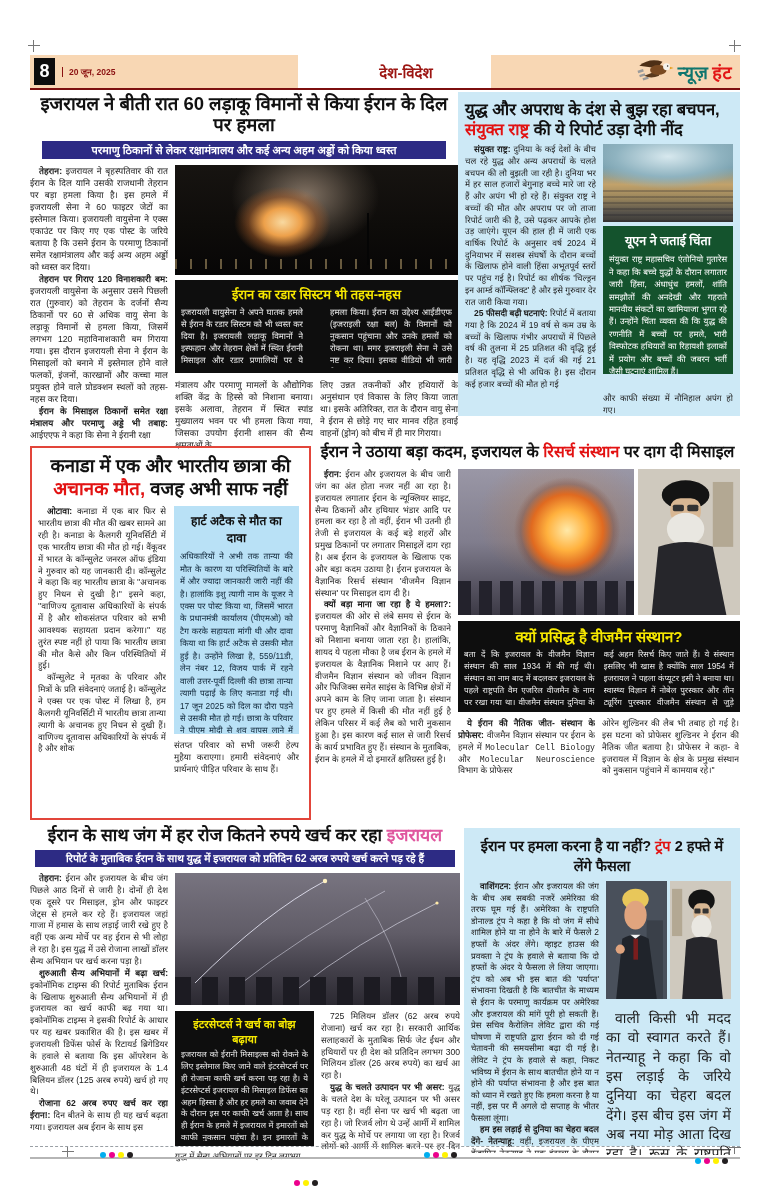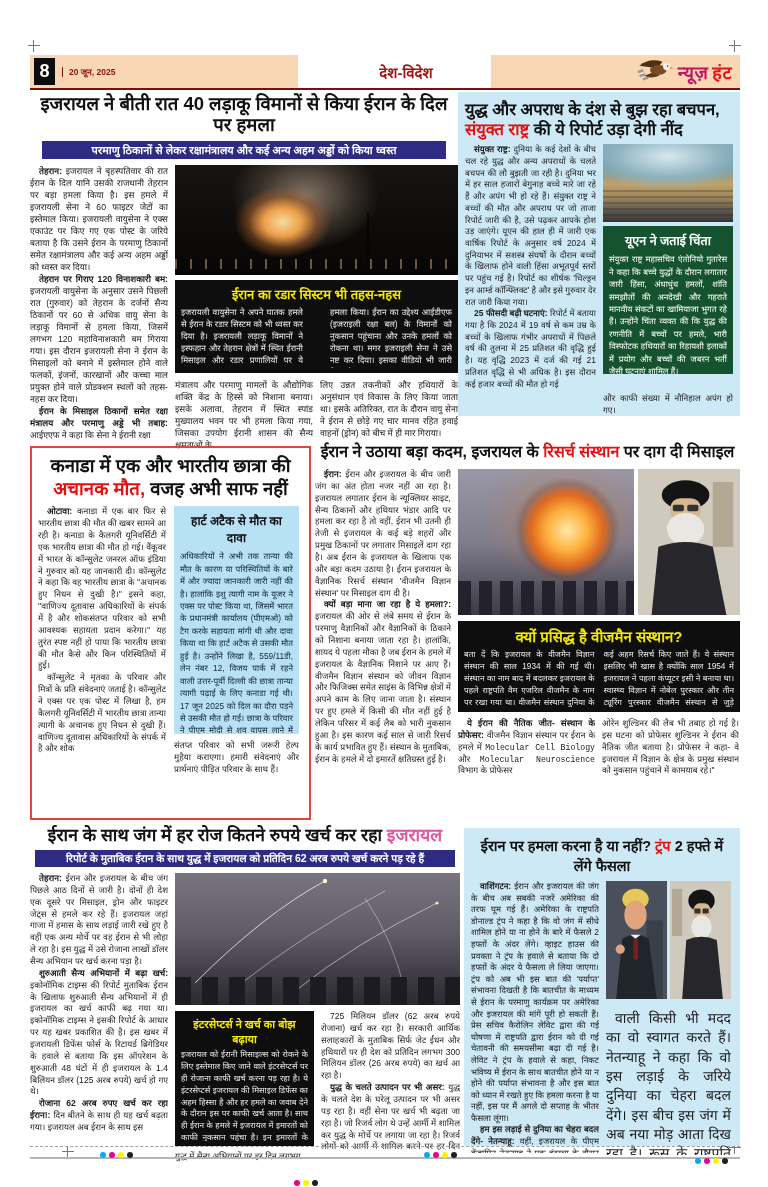--- a/index.html
+++ b/index.html
@@ -13,21 +13,21 @@
   .masthead{position:absolute;left:30px;top:55px;width:710px;height:33px;display:flex;}
   .mh-peach{background:#f8d7b4;}
   .mh-left{width:268px;display:flex;align-items:center;}
   .pgnum{width:21px;height:27px;background:#0d0d0d;color:#fff;font-weight:800;font-size:18px;
          display:flex;align-items:center;justify-content:center;margin-left:4px;}
   .pgdate{font-size:8.5px;font-weight:700;color:#8b1111;margin-left:7px;border-left:1px solid #8b1111;padding-left:6px;line-height:10px;}
   .mh-center{width:170px;background:#fff;display:flex;align-items:center;justify-content:center;margin-left:23px;}
   .section-title{font-size:15px;font-weight:800;color:#9c1512;}
   .mh-right{flex:1;display:flex;align-items:center;justify-content:flex-end;padding-right:8px;}
   .brand{font-size:18px;font-weight:900;margin-left:4px;letter-spacing:.5px;}
-  .brand .w1{color:#be185d;} .brand .w2{color:#e21616;margin-left:4px;}
+  .brand .w1{color:#0f766e;} .brand .w2{color:#e21616;margin-left:4px;}
   .mh-rule{position:absolute;left:30px;top:88px;width:710px;height:2px;background:#7d0f0f;}
   
   .h1{font-weight:800;color:#111;text-align:center;}
   .navybar{background:#2d2b84;color:#fff;font-weight:700;text-align:center;}
   .col{overflow:hidden;text-align:justify;line-height:1.38;}
   .para{margin:0;text-indent:9px;}
   .para b{font-weight:800;}
   .photo{position:relative;overflow:hidden;}
   .blackbox{background:#0e0e0e;color:#ededed;padding:5px 6px;}
   .bb-title{color:#f6e800;font-weight:800;text-align:center;margin:0 0 3px 0;}
@@ -170,21 +170,21 @@
           <circle cx="38.3" cy="10.2" r="0.9" fill="#222"></circle>
           <polygon points="41,11 45.5,12.5 41,14.2" fill="#e8a020"></polygon>
         </svg>
       </span>
       <span class="brand"><span class="w1">न्यूज़</span><span class="w2">हंट</span></span>
     </div>
   </div>
   <div class="mh-rule"></div>
 
   <div class="a1">
-    <div class="h1">इजरायल ने बीती रात 40 लड़ाकू विमानों से किया ईरान के दिल पर हमला</div>
+    <div class="h1">इजरायल ने बीती रात 60 लड़ाकू विमानों से किया ईरान के दिल पर हमला</div>
     <div class="navybar">परमाणु ठिकानों से लेकर रक्षामंत्रालय और कई अन्य अहम अड्डों को किया ध्वस्त</div>
     <div class="cols">
       <div class="col c1">
         <p class="para"><b>तेहरान:</b> <span>इजरायल ने बृहस्पतिवार की रात ईरान के दिल यानि उसकी राजधानी तेहरान पर बड़ा हमला किया है। इस हमले में इजरायली सेना ने 60 फाइटर जेटों का इस्तेमाल किया। इजरायली वायुसेना ने एक्स एकाउंट पर किए गए एक पोस्ट के जरिये बताया है कि उसने ईरान के परमाणु ठिकानों समेत रक्षामंत्रालय और कई अन्य अहम अड्डों को ध्वस्त कर दिया।</span></p>
         <p class="para"><b>तेहरान पर गिराए 120 विनाशकारी बम:</b> <span>इजरायली वायुसेना के अनुसार उसने पिछली रात (गुरुवार) को तेहरान के दर्जनों सैन्य ठिकानों पर 60 से अधिक वायु सेना के लड़ाकू विमानों से हमला किया, जिसमें लगभग 120 महाविनाशकारी बम गिराया गया। इस दौरान इजरायली सेना ने ईरान के मिसाइलों को बनाने में इस्तेमाल होने वाले फलकों, इंजनों, कारखानों और कच्चा माल प्रयुक्त होने वाले प्रोडक्शन स्थलों को तहस-नहस कर दिया।</span></p>
         <p class="para"><b>ईरान के मिसाइल ठिकानों समेत रक्षा मंत्रालय और परमाणु अड्डे भी तबाह:</b> <span>आईएएफ ने कहा कि सेना ने ईरानी रक्षा</span></p>
       </div>
       <div class="media">
         <div class="photo">
           <div class="lights"></div>

